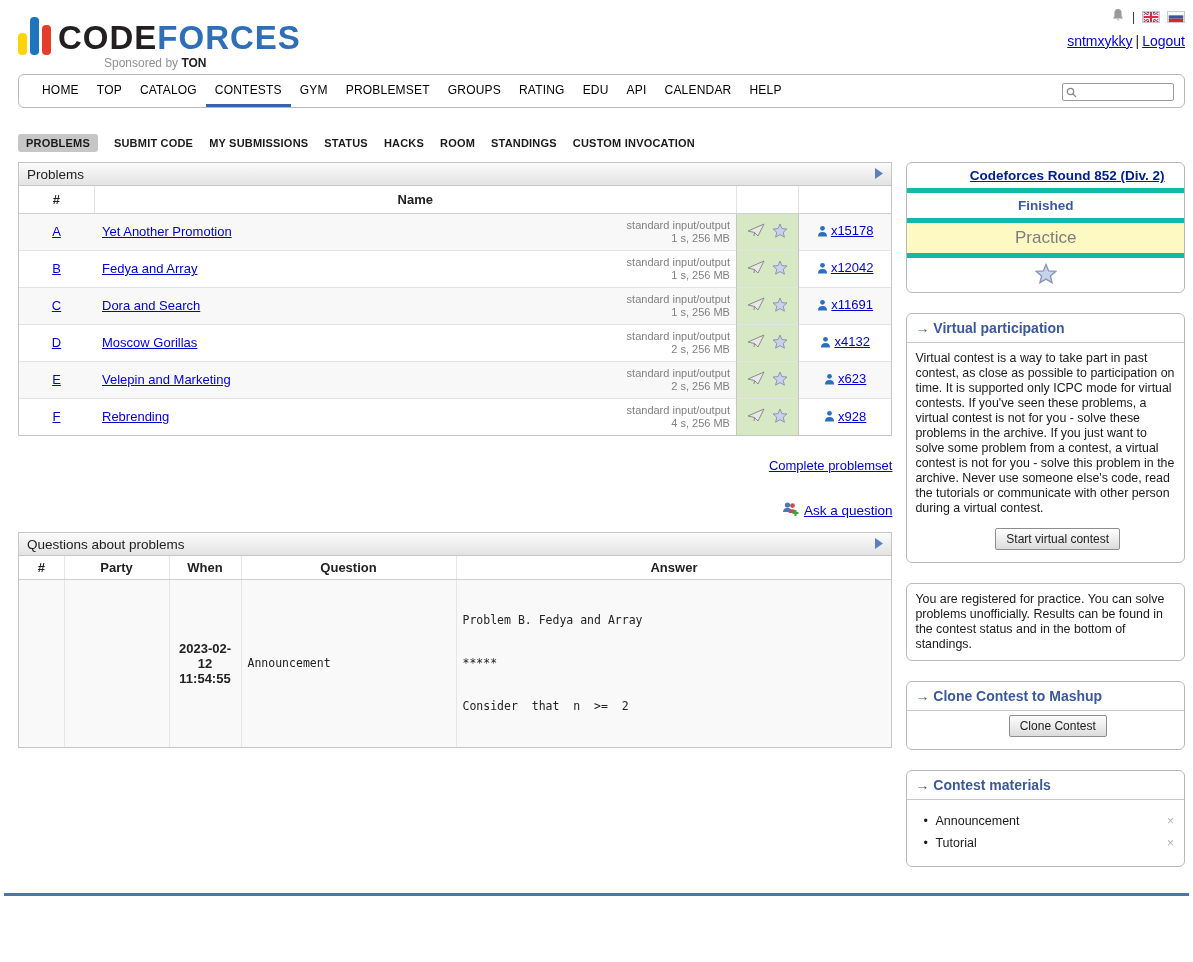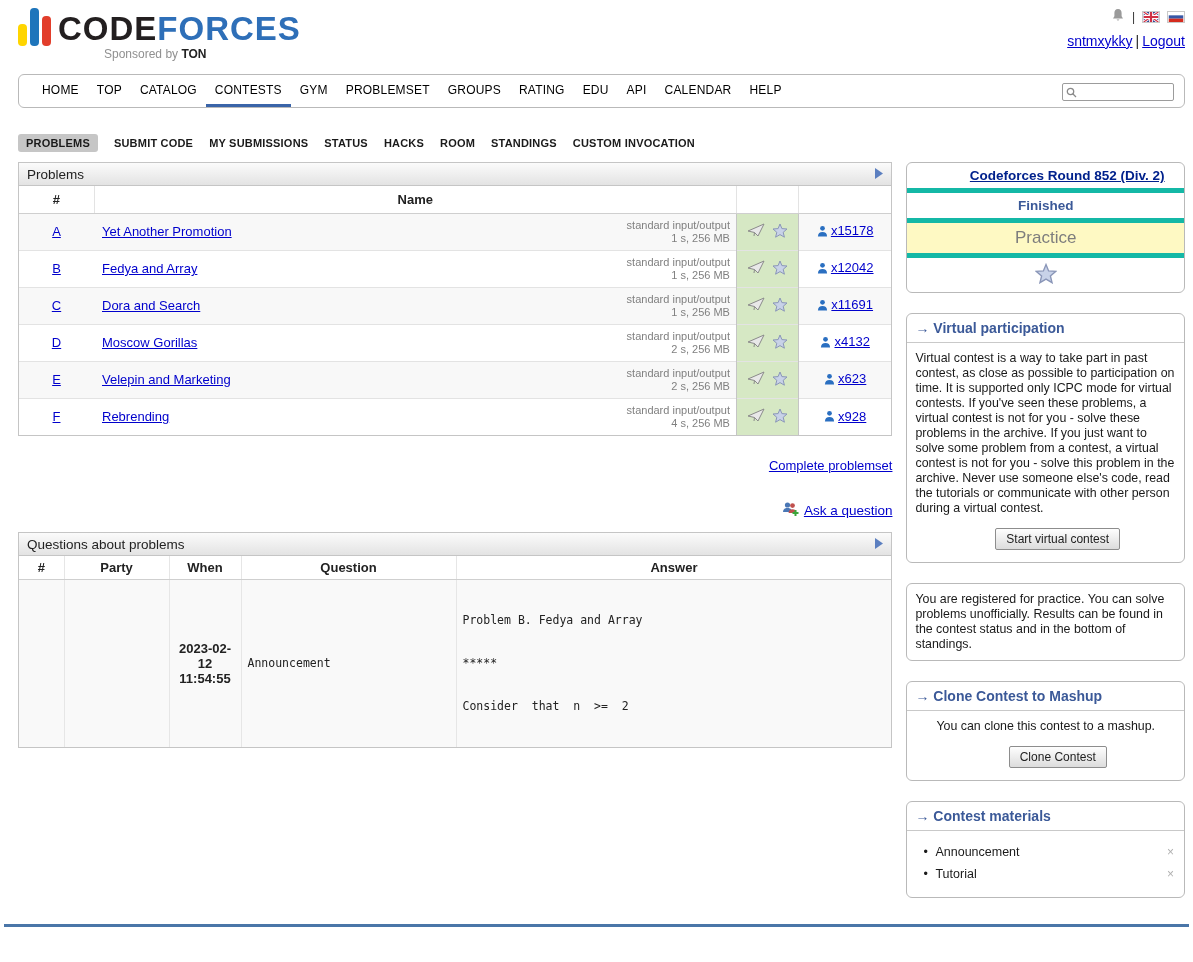--- a/index.html
+++ b/index.html
@@ -1,21 +1,21 @@
 <!DOCTYPE html>
 <html><head>
 <meta charset="utf-8">
 <style>
   * { margin:0; padding:0; box-sizing:border-box; }
   body { width:1193px; background:#fff; color:#222; font-family:"Liberation Sans",sans-serif; font-size:13px; }
   a { color:#0000cc; }
 
   
   .header { position:relative; height:72px; }
-  .logo { position:absolute; left:18px; top:8px; text-decoration:none; }
+  .logo { position:absolute; left:18px; top:17px; text-decoration:none; }
   .logo-row { display:flex; align-items:flex-end; }
   .bars { display:flex; align-items:flex-end; gap:3px; margin-right:7px; }
   .bar { width:9px; border-radius:4px; }
   .bar-y { height:22px; background:#ffd500; }
   .bar-b { height:38px; background:#1e75bb; }
   .bar-r { height:30px; background:#e23e2b; }
   .logo-text { font-size:33px; font-weight:bold; letter-spacing:1px; color:#231f20; line-height:34px; }
   .logo-text .forces { color:#2e6fb8; }
   .sponsored { font-size:12px; color:#909090; margin:1px 0 0 86px; }
   .sponsored b { color:#222; }
@@ -451,21 +451,20 @@
       <div class="body">Virtual contest is a way to take part in past contest, as close as possible to participation on time. It is supported only ICPC mode for virtual contests. If you've seen these problems, a virtual contest is not for you - solve these problems in the archive. If you just want to solve some problem from a contest, a virtual contest is not for you - solve this problem in the archive. Never use someone else's code, read the tutorials or communicate with other person during a virtual contest.</div>
       <div class="btn-row"><button class="btn">Start virtual contest</button></div>
     </div>
 
     <div class="sidebox">
       <div class="body">You are registered for practice. You can solve problems unofficially. Results can be found in the contest status and in the bottom of standings.</div>
     </div>
 
     <div class="sidebox">
       <div class="cap">→ Clone Contest to Mashup</div>
-      <div class="body center">You can clone this contest to a mashup.</div>
       <div class="btn-row"><button class="btn">Clone Contest</button></div>
     </div>
 
     <div class="sidebox">
       <div class="cap">→ Contest materials</div>
       <ul class="materials-list">
         <li><a href="#" style="color:#1a1a1a; text-decoration:none;">Announcement</a><span class="mat-close">×</span></li>
         <li><a href="#" style="color:#1a1a1a; text-decoration:none;">Tutorial</a><span class="mat-close">×</span></li>
       </ul>
     </div>

